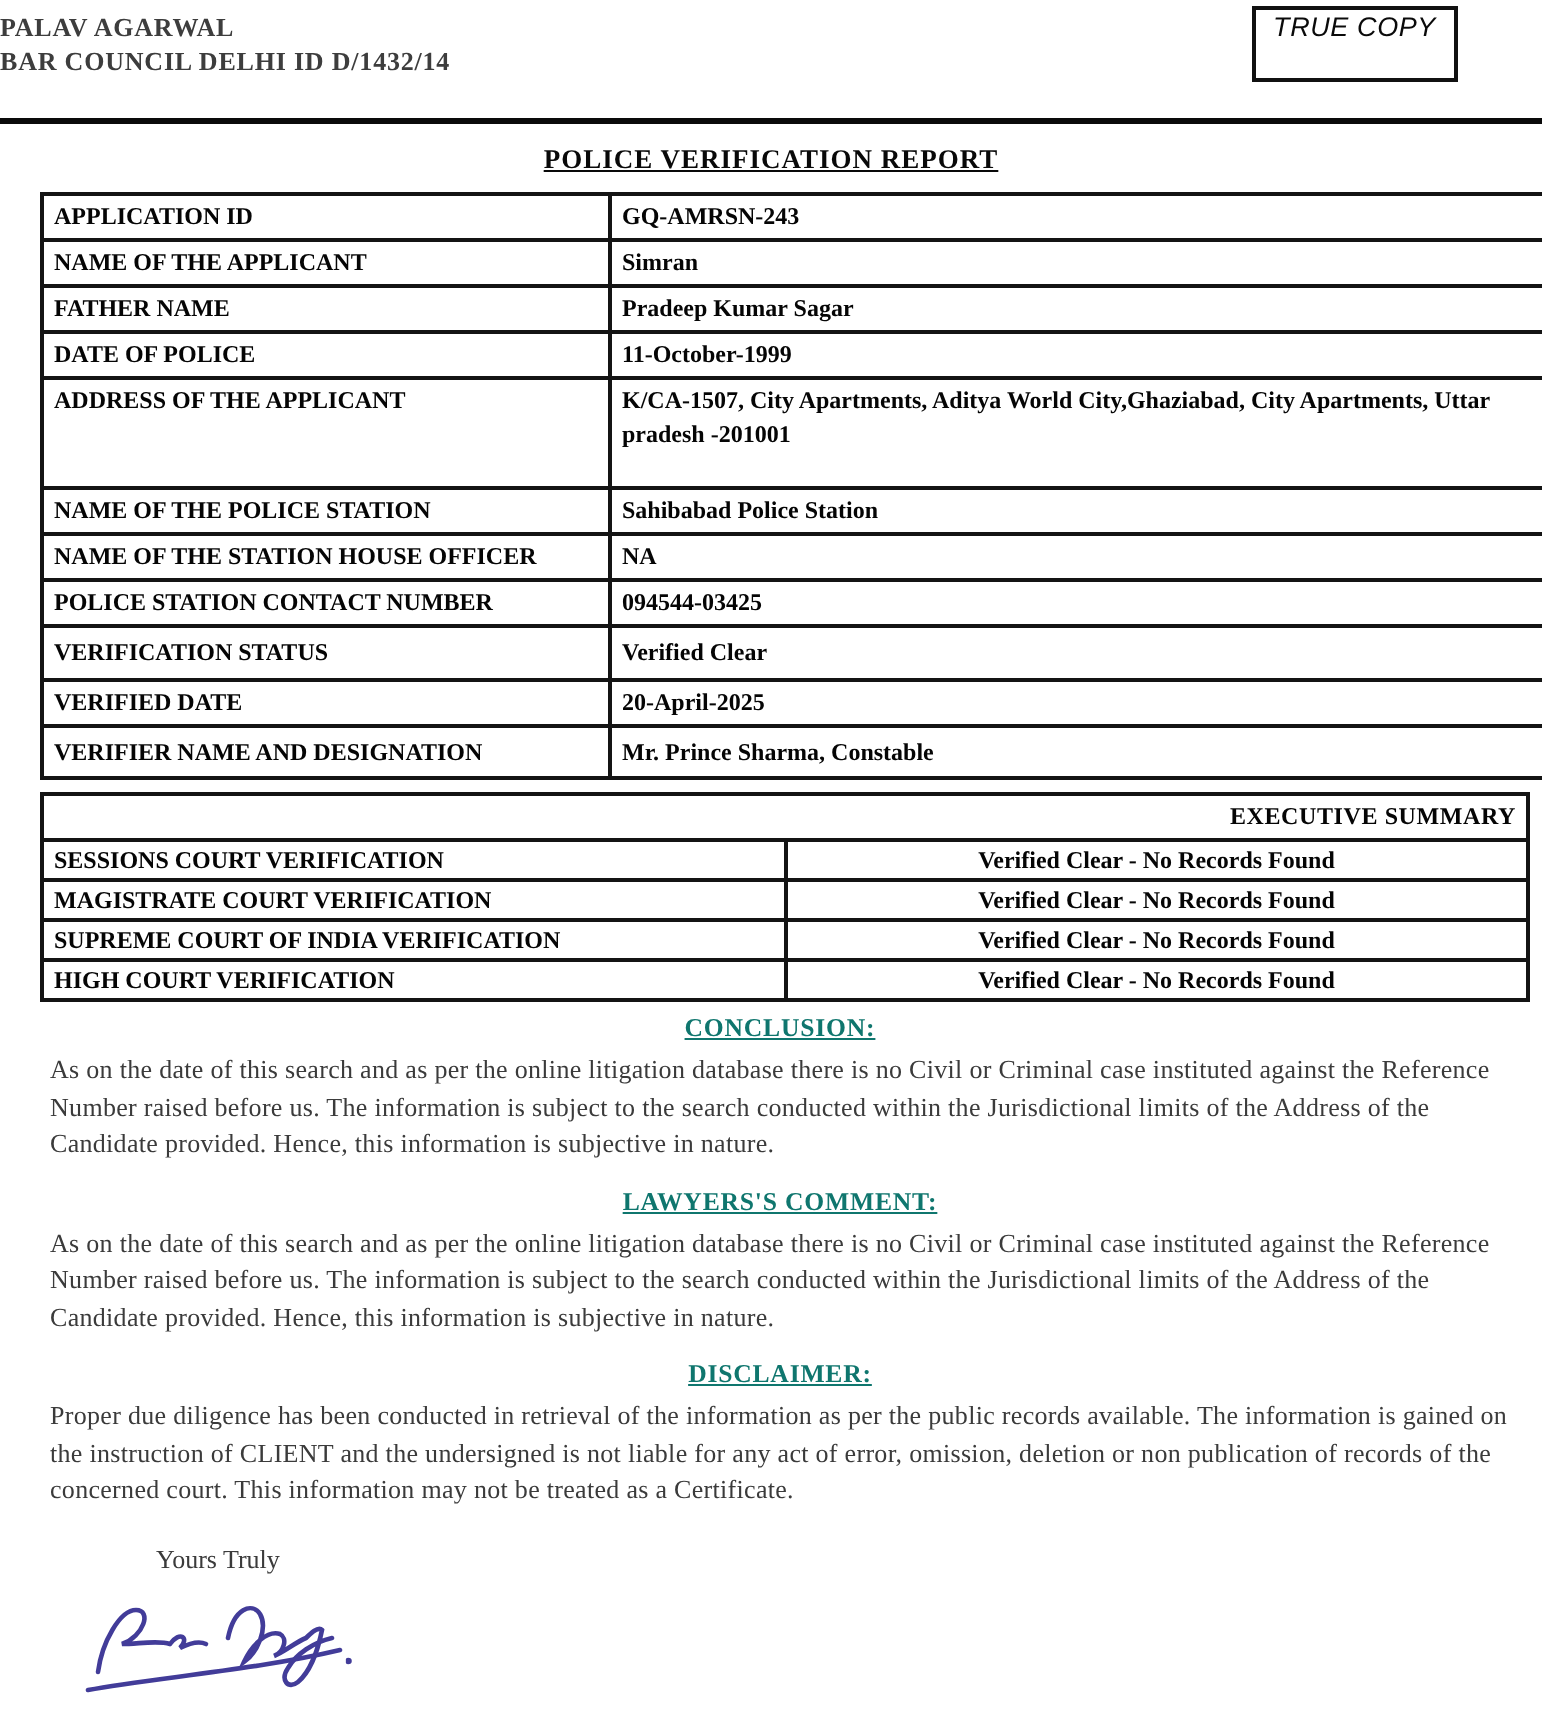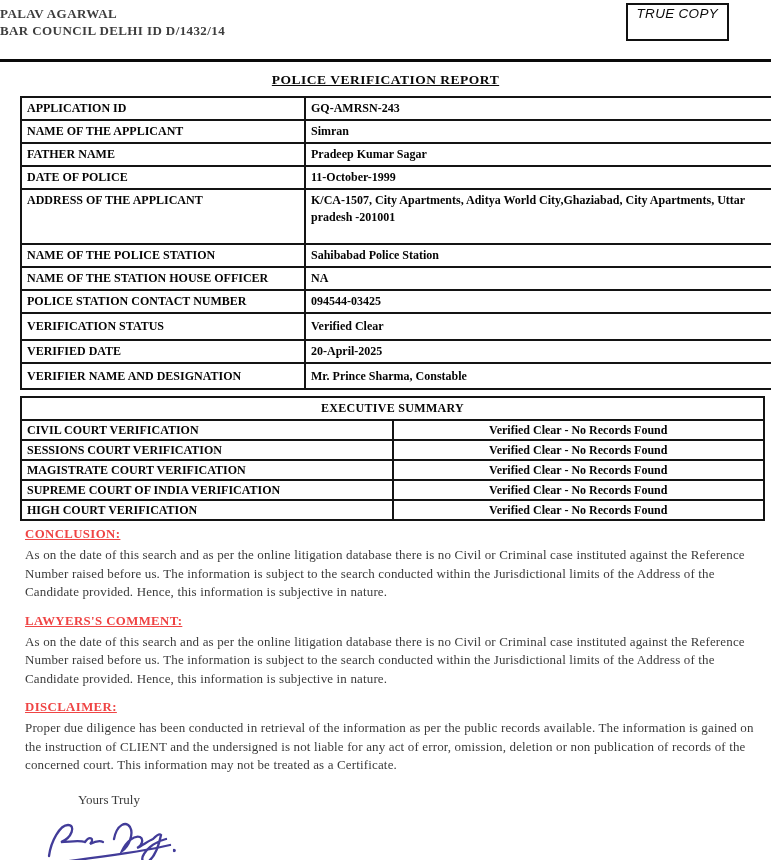--- a/index.html
+++ b/index.html
@@ -26,27 +26,27 @@
   td{border:2px solid #141414;font-weight:bold;font-size:12px;padding:1px 5px;vertical-align:middle;color:#050505;}
   .lbl{width:272px;}
   .val{width:457px;}
   .details-table tr{height:23px;}
   .details-table tr.tall{height:55px;}
   .details-table tr.tall td{vertical-align:top;padding-top:2px;line-height:17px;}
   .details-table tr.h27{height:27px;}
   .details-table tr.h26{height:26px;}
   .exec-table{margin-top:6px;}
   .exec-table tr{height:20px;}
-  .exec-table .exec-head td{text-align:center;height:19px;font-size:12px;letter-spacing:.3px;}
+  .exec-table .exec-head td{text-align:right;height:19px;font-size:12px;letter-spacing:.3px;}
   .exec-table .val{text-align:center;}
   
   .section{margin:0 16px 0 25px;}
   .section-heading{
-    font-weight:bold;font-size:12.8px;text-decoration:underline;color:#ef4444;
-    letter-spacing:.4px;margin-top:12px;
+    font-weight:bold;font-size:12.8px;text-decoration:underline;color:#0f766e;
+    letter-spacing:.4px;margin-top:12px;text-align:center;
   }
   .section-heading.first{margin-top:6px;}
   .section-body{font-size:13px;line-height:18.5px;color:#3b3b3b;margin-top:4px;letter-spacing:.15px;}
   
   .salutation{margin:17px 0 0 78px;font-size:13px;color:#3b3b3b;}
   .signature-wrap{margin:4px 0 0 36px;height:56px;}
 </style>
 </head>
 <body>
 
@@ -106,24 +106,20 @@
     </tr>
   </tbody>
 </table>
 
 <table class="exec-table">
   <tbody>
     <tr class="exec-head">
       <td colspan="2">EXECUTIVE SUMMARY</td>
     </tr>
     <tr>
-      <td class="lbl">CIVIL COURT VERIFICATION</td>
-      <td class="val">Verified Clear - No Records Found</td>
-    </tr>
-    <tr>
       <td class="lbl">SESSIONS COURT VERIFICATION</td>
       <td class="val">Verified Clear - No Records Found</td>
     </tr>
     <tr>
       <td class="lbl">MAGISTRATE COURT VERIFICATION</td>
       <td class="val">Verified Clear - No Records Found</td>
     </tr>
     <tr>
       <td class="lbl">SUPREME COURT OF INDIA VERIFICATION</td>
       <td class="val">Verified Clear - No Records Found</td>

